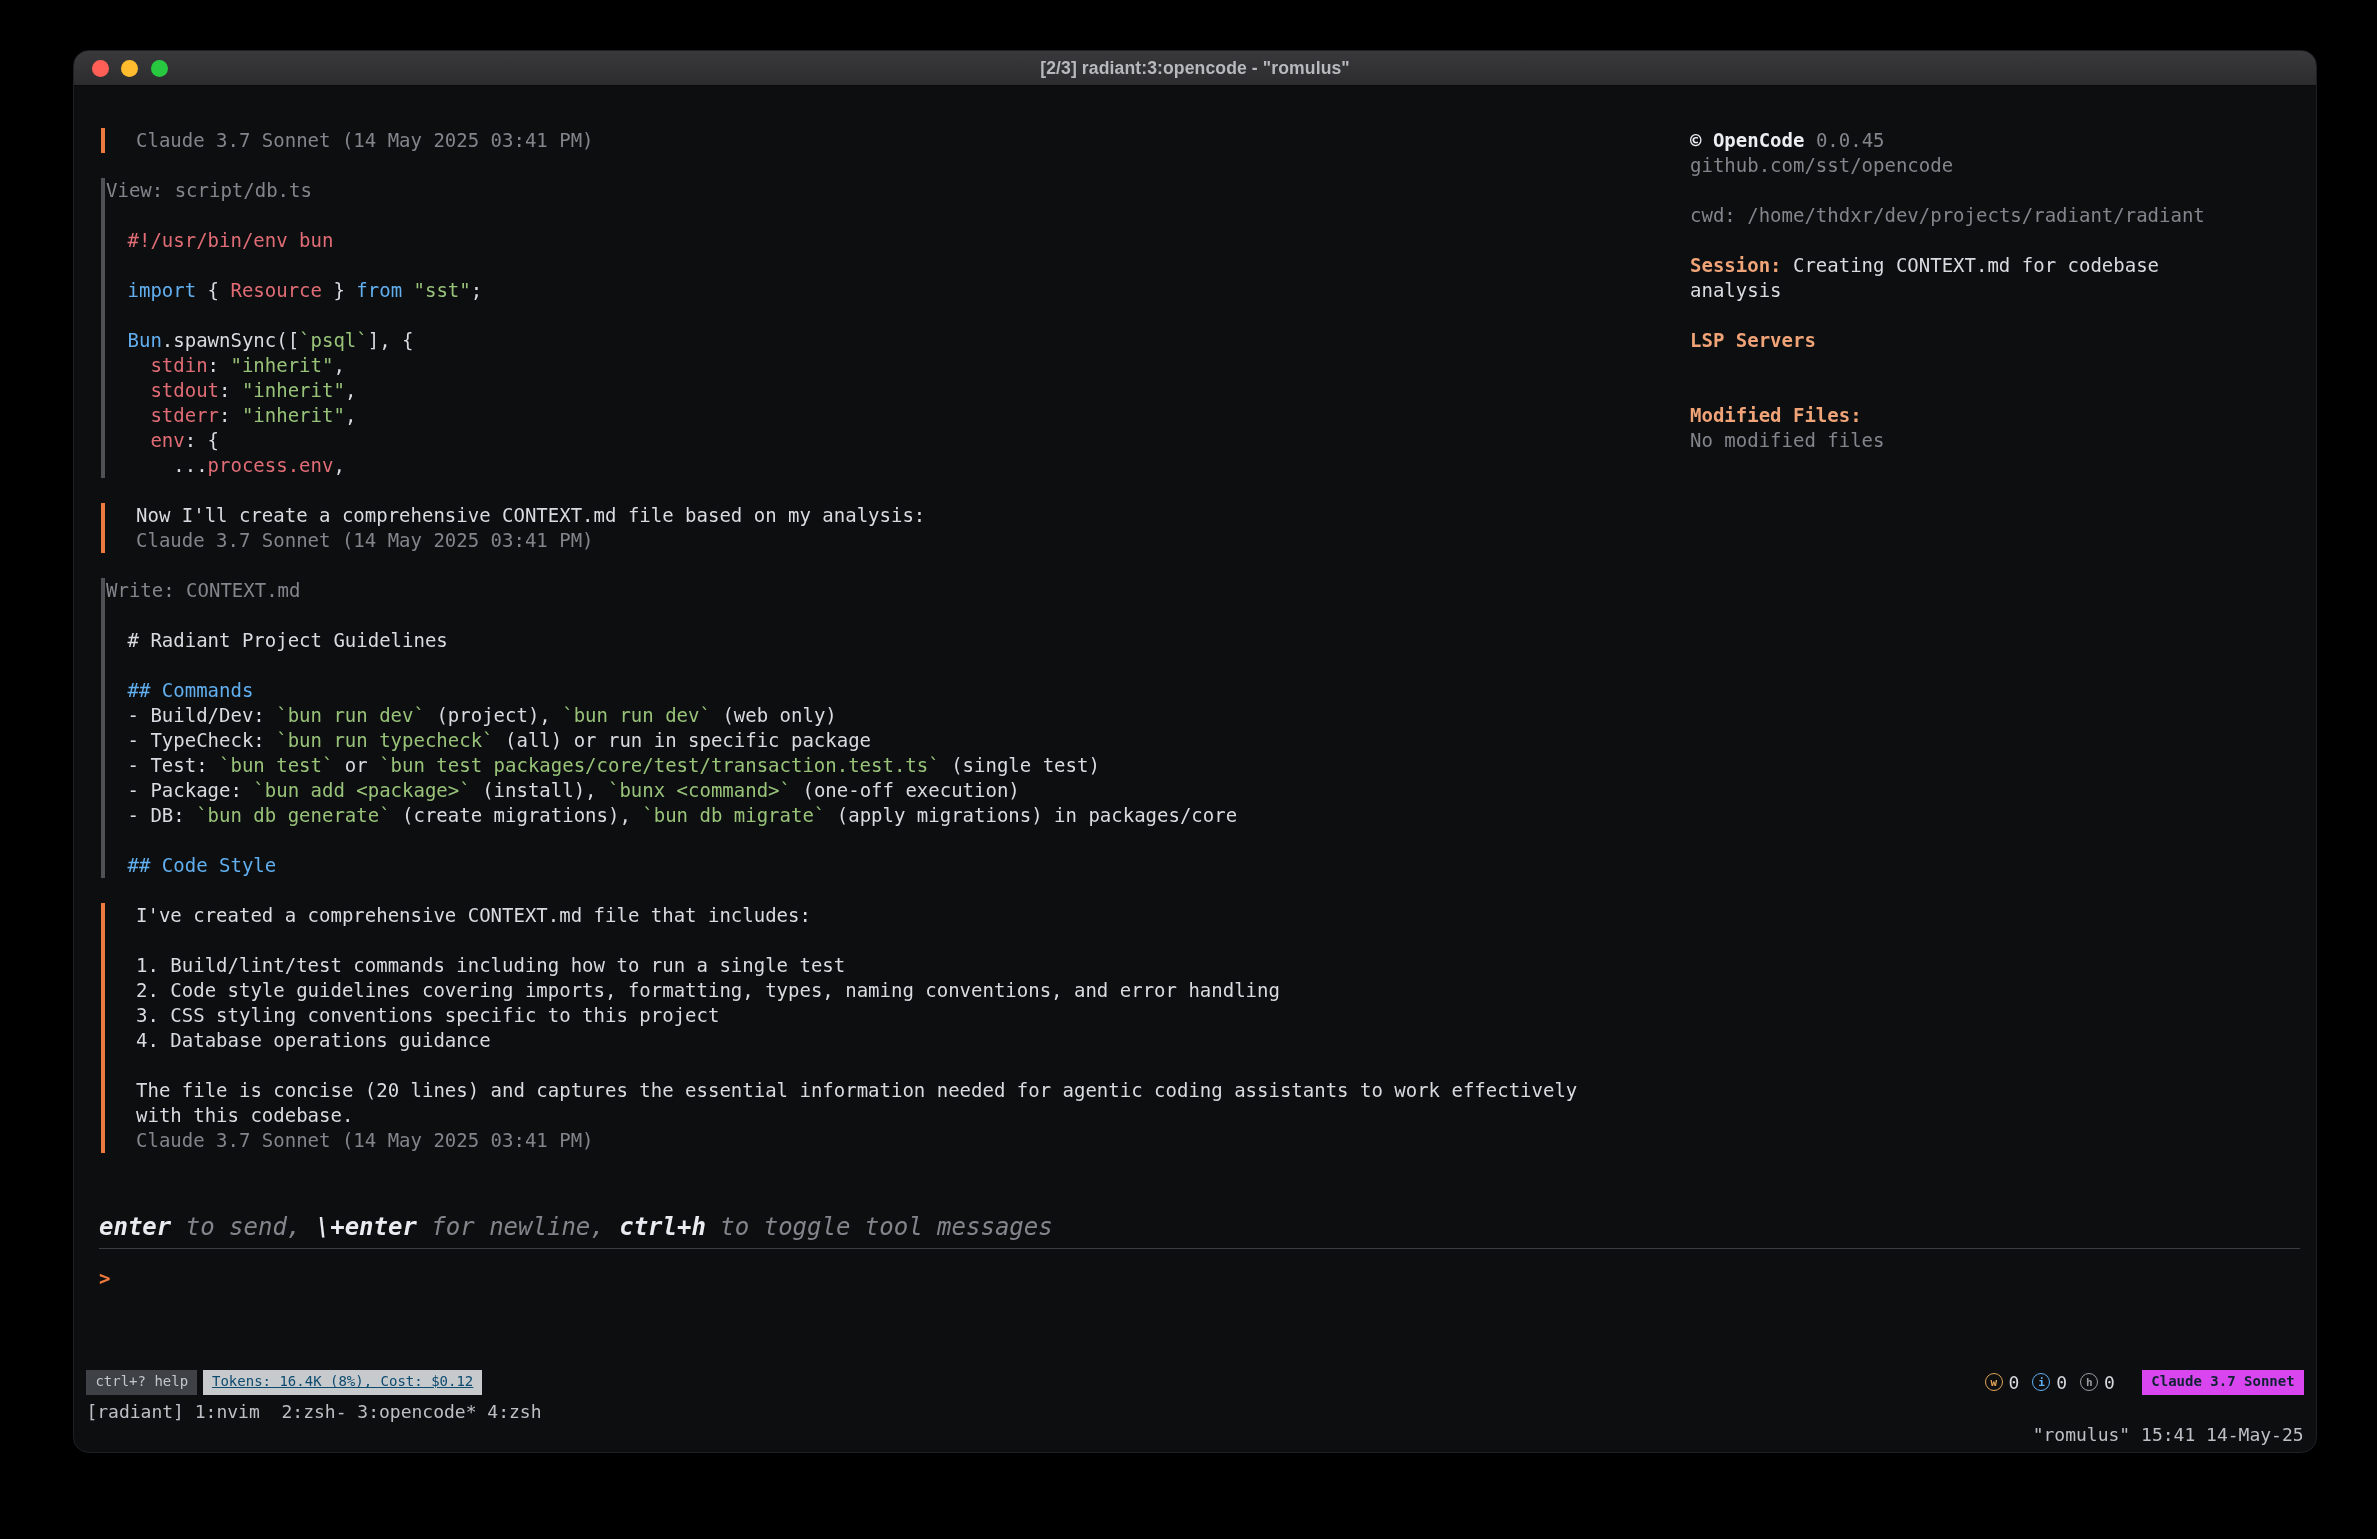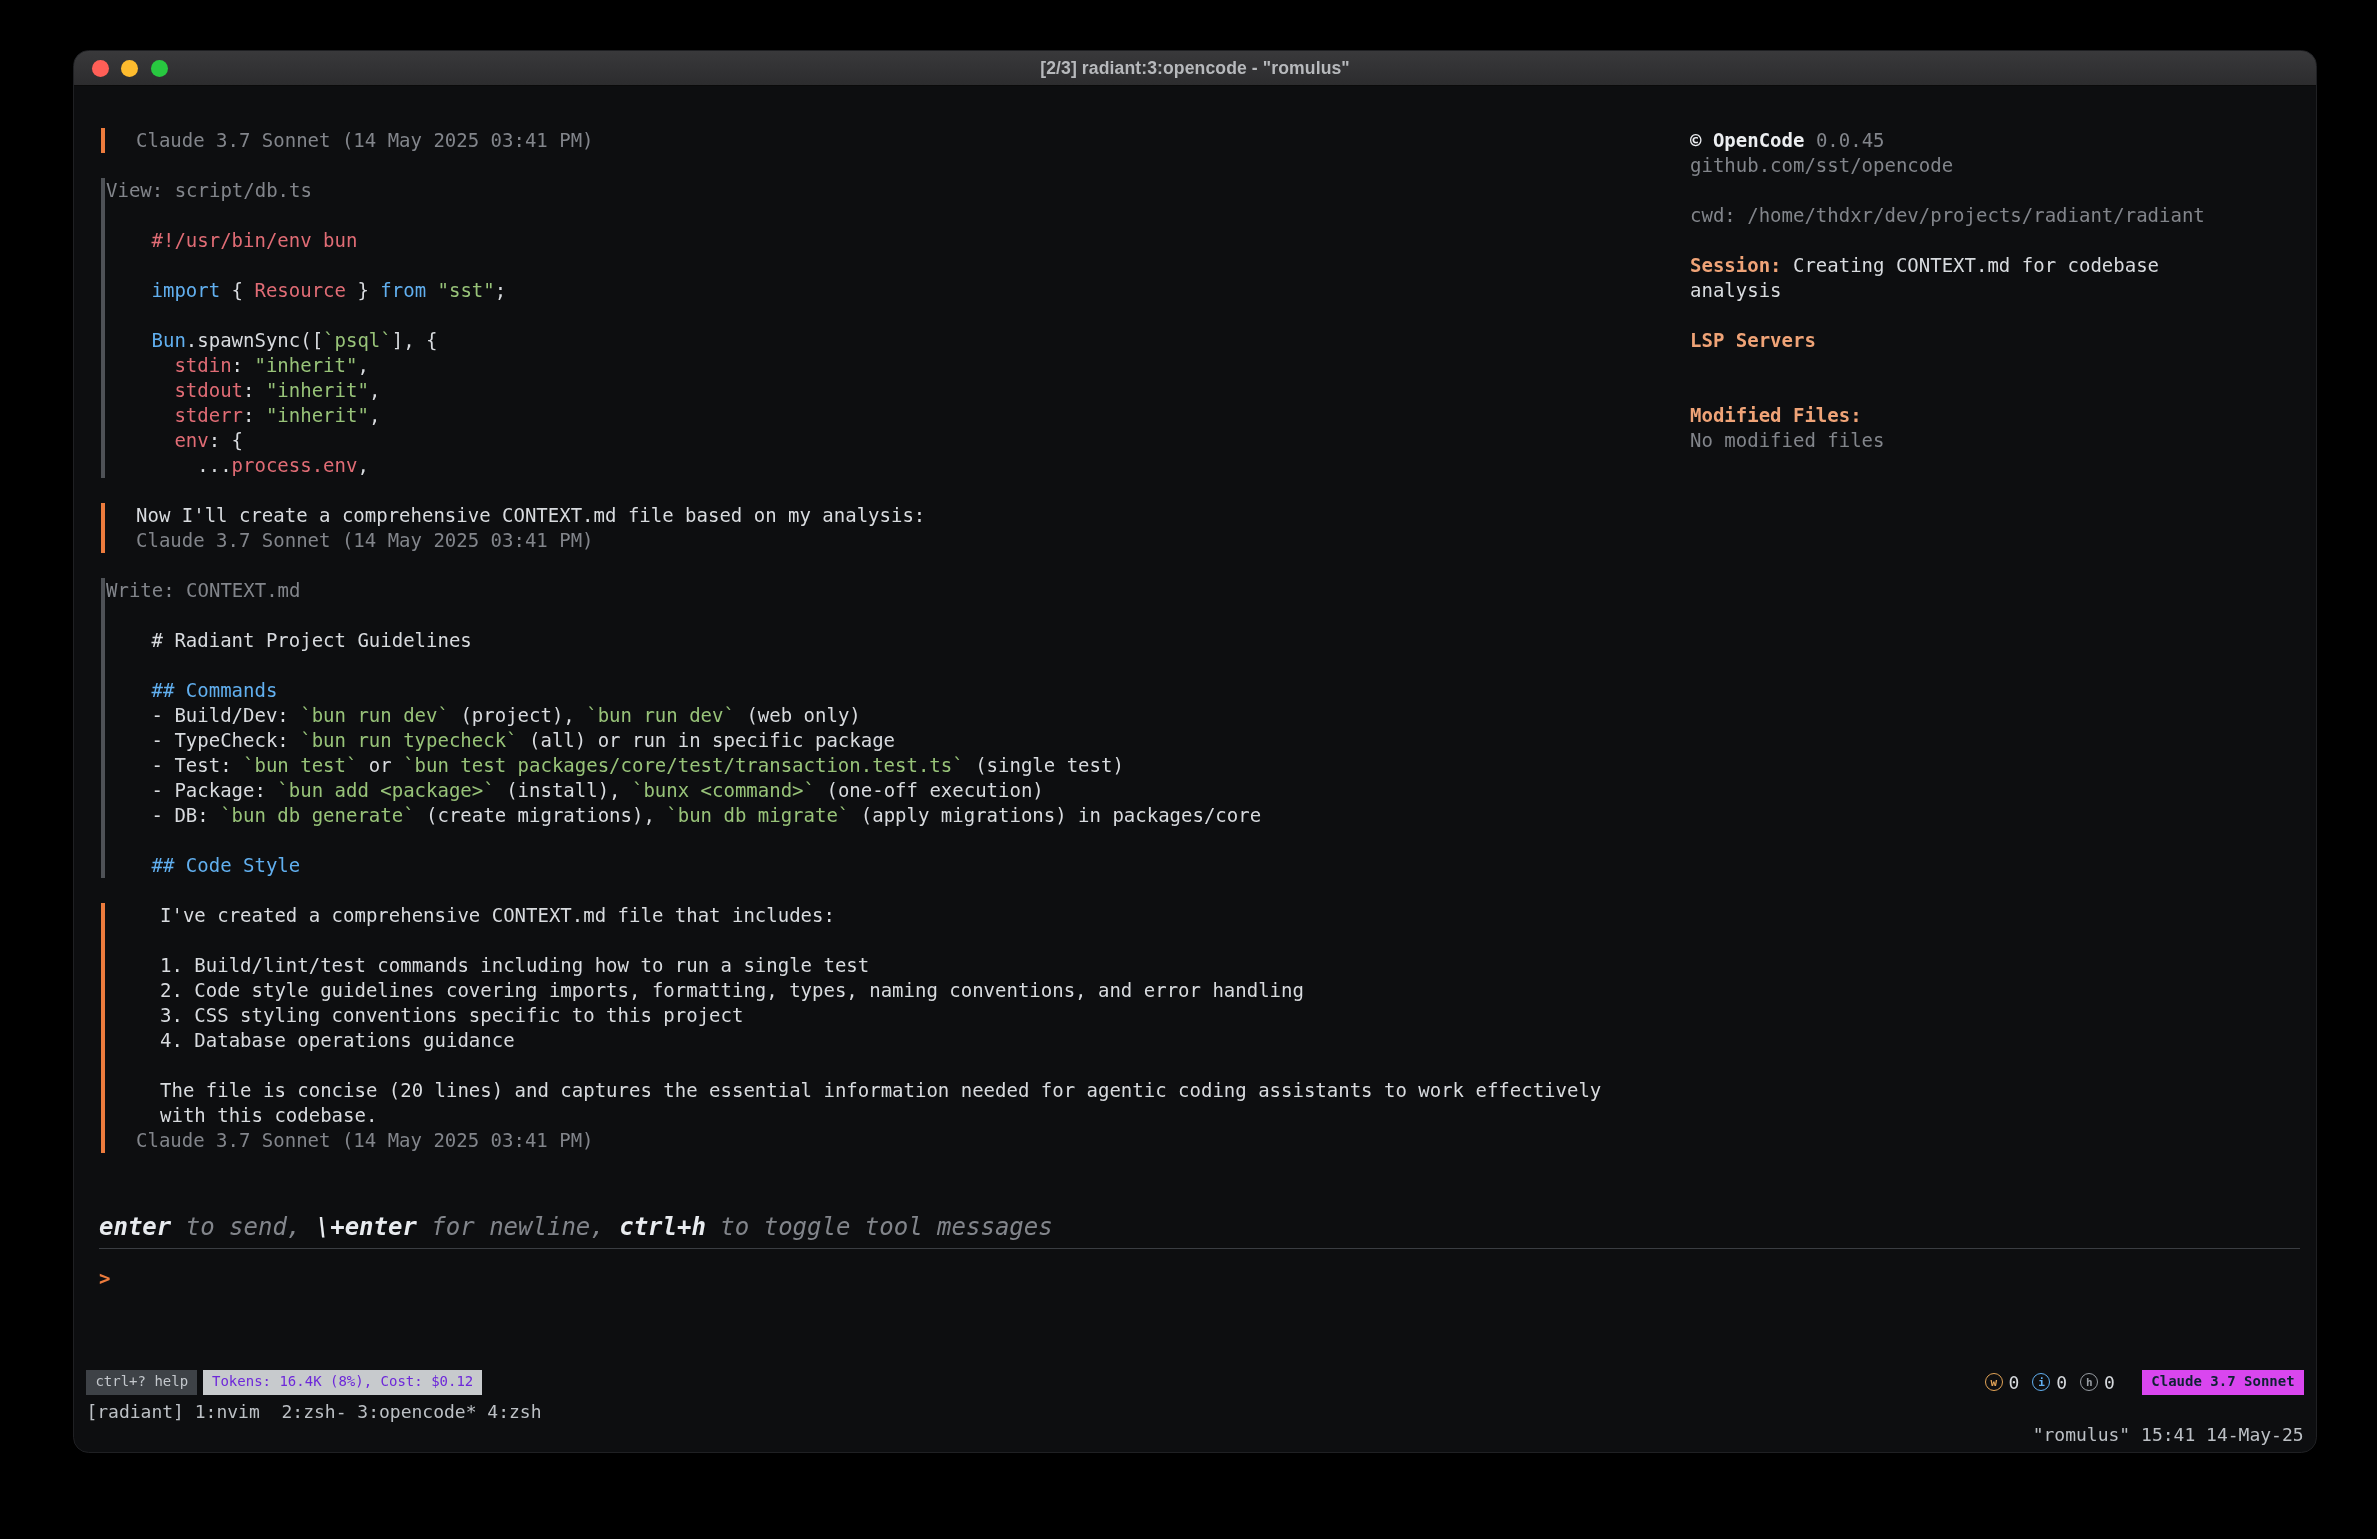--- a/index.html
+++ b/index.html
@@ -43,21 +43,21 @@
   
   .terminal{ flex:1; display:flex; flex-direction:column; padding:42px 0 31px 0; overflow:hidden; }
   .content-row{ display:flex; align-items:flex-start; padding:0 23.5px 0 27px; }
   .main-col{ width:1559px; flex:0 0 auto; }
 
   .line{ font-size:19px; line-height:25px; white-space:pre; color:var(--fg); }
   .line.gray{ color:var(--gray); }
   .msg{ border-left:4.6px solid var(--orange); padding-left:31px; margin-bottom:25px; }
   .tool{ border-left:4.6px solid var(--toolbar); padding-left:1px; margin-bottom:25px; }
   .code-gap{ height:25px; }
-  .code{ padding-left:21.5px;margin-left:24px; }
+  .code{ padding-left:21.5px; }
   .code.no-indent{ padding-left:0; }
   .code-line{ min-height:25px; font-size:19px; line-height:25px; white-space:pre; color:var(--fg); }
   .tok-red{ color:var(--red); } .tok-green{ color:var(--green); }
   .tok-blue{ color:var(--blue); }
 
   
   .sidebar{ flex:1; max-width:535px; margin-left:30px; font-size:19px; line-height:25px; overflow:hidden; }
   .sb-line{ color:var(--fg); }
   .sb-gray{ color:var(--gray); }
   .sb-label{ color:var(--orange-soft); font-weight:700; }
@@ -73,21 +73,21 @@
   .input-divider{ border:none; border-top:1.3px solid var(--divider); margin-top:7.8px; }
   .prompt-line{ margin-top:17px; font-size:19px; line-height:25px; min-height:104px; cursor:text; }
   .caret{ color:var(--orange); font-weight:700; }
 
   .spacer{ flex:1; }
 
   
   .statusbar{ display:flex; align-items:center; margin:0 12.4px; }
   .chip{ font-size:14px; line-height:23.5px; padding:0.7px 9px; white-space:pre; }
   .chip-help{ background:#3e4247; color:#c3c7cc; margin-right:5.9px; }
-  .chip-tokens{ background:#c7cacd; color:#6d28d9; }
+  .chip-tokens{ background:#c7cacd; color:#0c4a6e;text-decoration:underline; }
   .status-right{ margin-left:auto; display:flex; align-items:center; gap:13px; }
   .diag{ display:flex; align-items:center; gap:5.9px; }
   .diag-icon{
     width:18px; height:18px; border-radius:50%; border:1.3px solid currentColor;
     display:inline-flex; align-items:center; justify-content:center;
     font-size:11px; font-weight:700;
   }
   .diag-icon.warn{ color:#e2a356; } .diag-icon.info{ color:#61afef; } .diag-icon.hint{ color:#989da3; }
   .diag-count{ color:#d6d9dd; font-size:18px; }
   .chip-model{ background:#d946ef; color:#0e2233; font-weight:700; margin-left:14.4px; }

